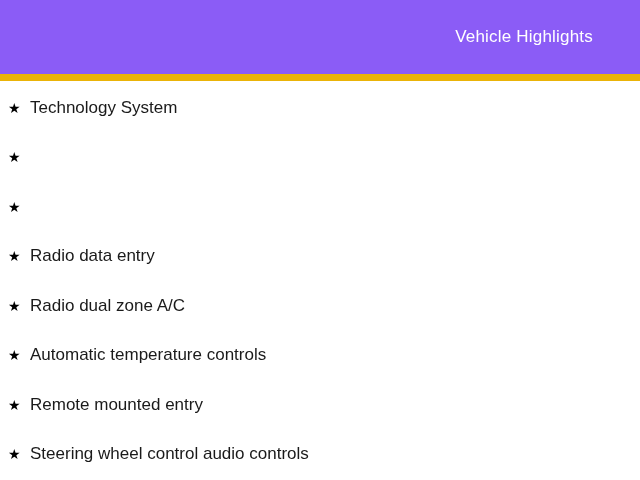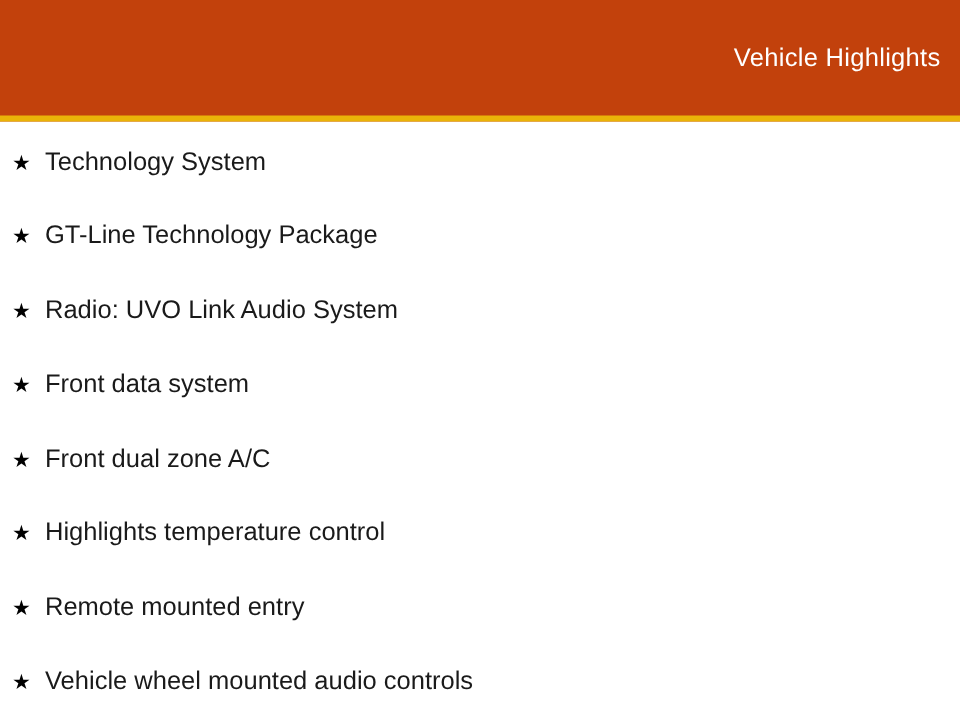--- a/index.html
+++ b/index.html
@@ -10,26 +10,26 @@
     position: relative;
     width: 640px;
     height: 480px;
     background: #ffffff;
     overflow: hidden;
     font-family: "Liberation Sans", sans-serif;
   }
   .header {
     box-sizing: border-box;
     height: 81px;
-    background: #c2410c;
-    border-bottom: 4px solid #eab308;
+    background: #8b5cf6;
+    border-bottom: 7px solid #eab308;
     display: flex;
     align-items: center;
     justify-content: flex-end;
-    padding-right: 13px;
+    padding-right: 47px;
   }
   .header-title {
     color: #ffffff;
     font-size: 17px;
     font-weight: 400;
     letter-spacing: 0.2px;
   }
   .highlights-list {
     list-style: none;
     margin: 0;
@@ -66,46 +66,44 @@
 
   <ul class="highlights-list">
 
       <li>
         <span class="star">★</span>
         <span class="item-label">Technology System</span>
       </li>
 
       <li>
         <span class="star">★</span>
-        <span class="item-label">GT-Line Technology Package</span>
       </li>
 
       <li>
         <span class="star">★</span>
-        <span class="item-label">Radio: UVO Link Audio System</span>
       </li>
 
       <li>
         <span class="star">★</span>
-        <span class="item-label">Front data system</span>
+        <span class="item-label">Radio data entry</span>
       </li>
 
       <li>
         <span class="star">★</span>
-        <span class="item-label">Front dual zone A/C</span>
+        <span class="item-label">Radio dual zone A/C</span>
       </li>
 
       <li>
         <span class="star">★</span>
-        <span class="item-label">Highlights temperature control</span>
+        <span class="item-label">Automatic temperature controls</span>
       </li>
 
       <li>
         <span class="star">★</span>
         <span class="item-label">Remote mounted entry</span>
       </li>
 
       <li>
         <span class="star">★</span>
-        <span class="item-label">Vehicle wheel mounted audio controls</span>
+        <span class="item-label">Steering wheel control audio controls</span>
       </li>
     </ul>
 </div>
 
 </body></html>

